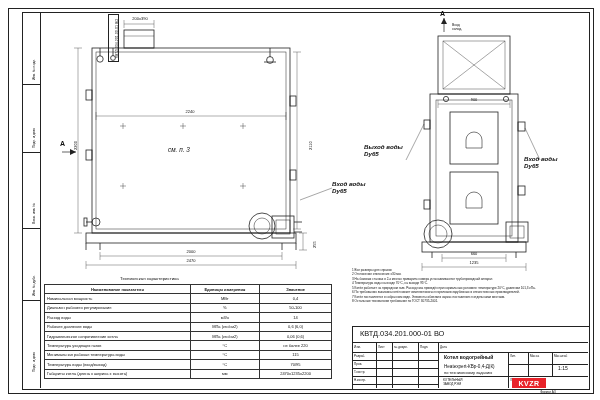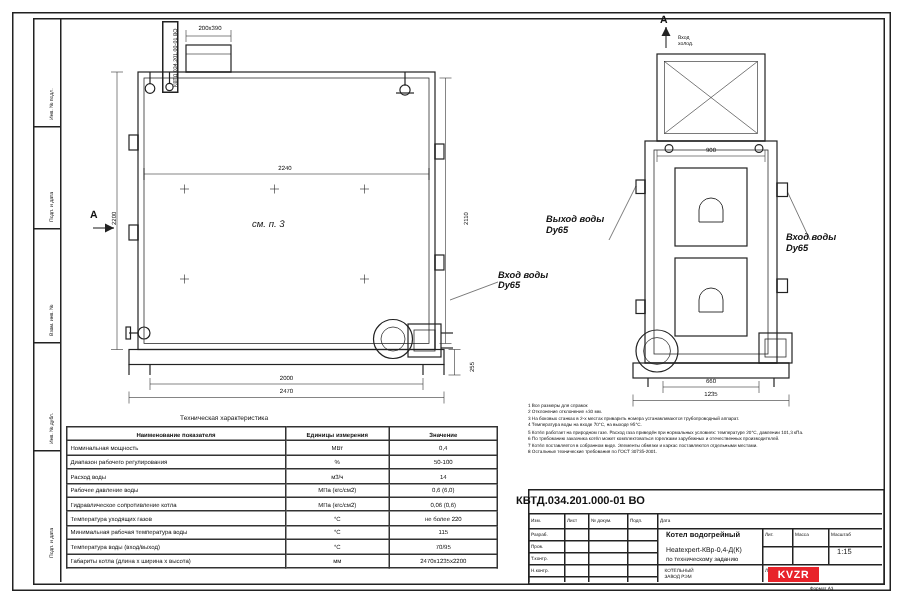--- a/index.html
+++ b/index.html
@@ -284,21 +284,21 @@
       <td>Габариты котла (длина x ширина x высота)</td>
       <td class="cn">мм</td>
       <td class="cn">2470x1235x2200</td>
     </tr>
   </tbody>
     </table>
 
   <div class="stamp" style="left:352px;top:326px;width:236px;height:62px;"></div>
 
   <div class="ln h" style="left:352px;top:342px;width:236px;"></div>
-  <div class="txt" style="left:344px;top:330px;font-size:7.4px;font-weight:bold;">КВТД.034.201.000-01 ВО</div>
+  <div class="txt" style="left:360px;top:330px;font-size:7.4px;font-weight:normal;">КВТД.034.201.000-01 ВО</div>
 
   <div class="ln v" style="left:352px;top:342px;height:46px;"></div>
   <div class="ln v" style="left:376px;top:342px;height:46px;"></div>
   <div class="ln v" style="left:392px;top:342px;height:46px;"></div>
   <div class="ln v" style="left:418px;top:342px;height:46px;"></div>
   <div class="ln v" style="left:438px;top:342px;height:46px;"></div>
   <div class="ln v" style="left:508px;top:352px;height:36px;"></div>
   <div class="ln v" style="left:528px;top:352px;height:24px;"></div>
   <div class="ln v" style="left:552px;top:352px;height:24px;"></div>
 

